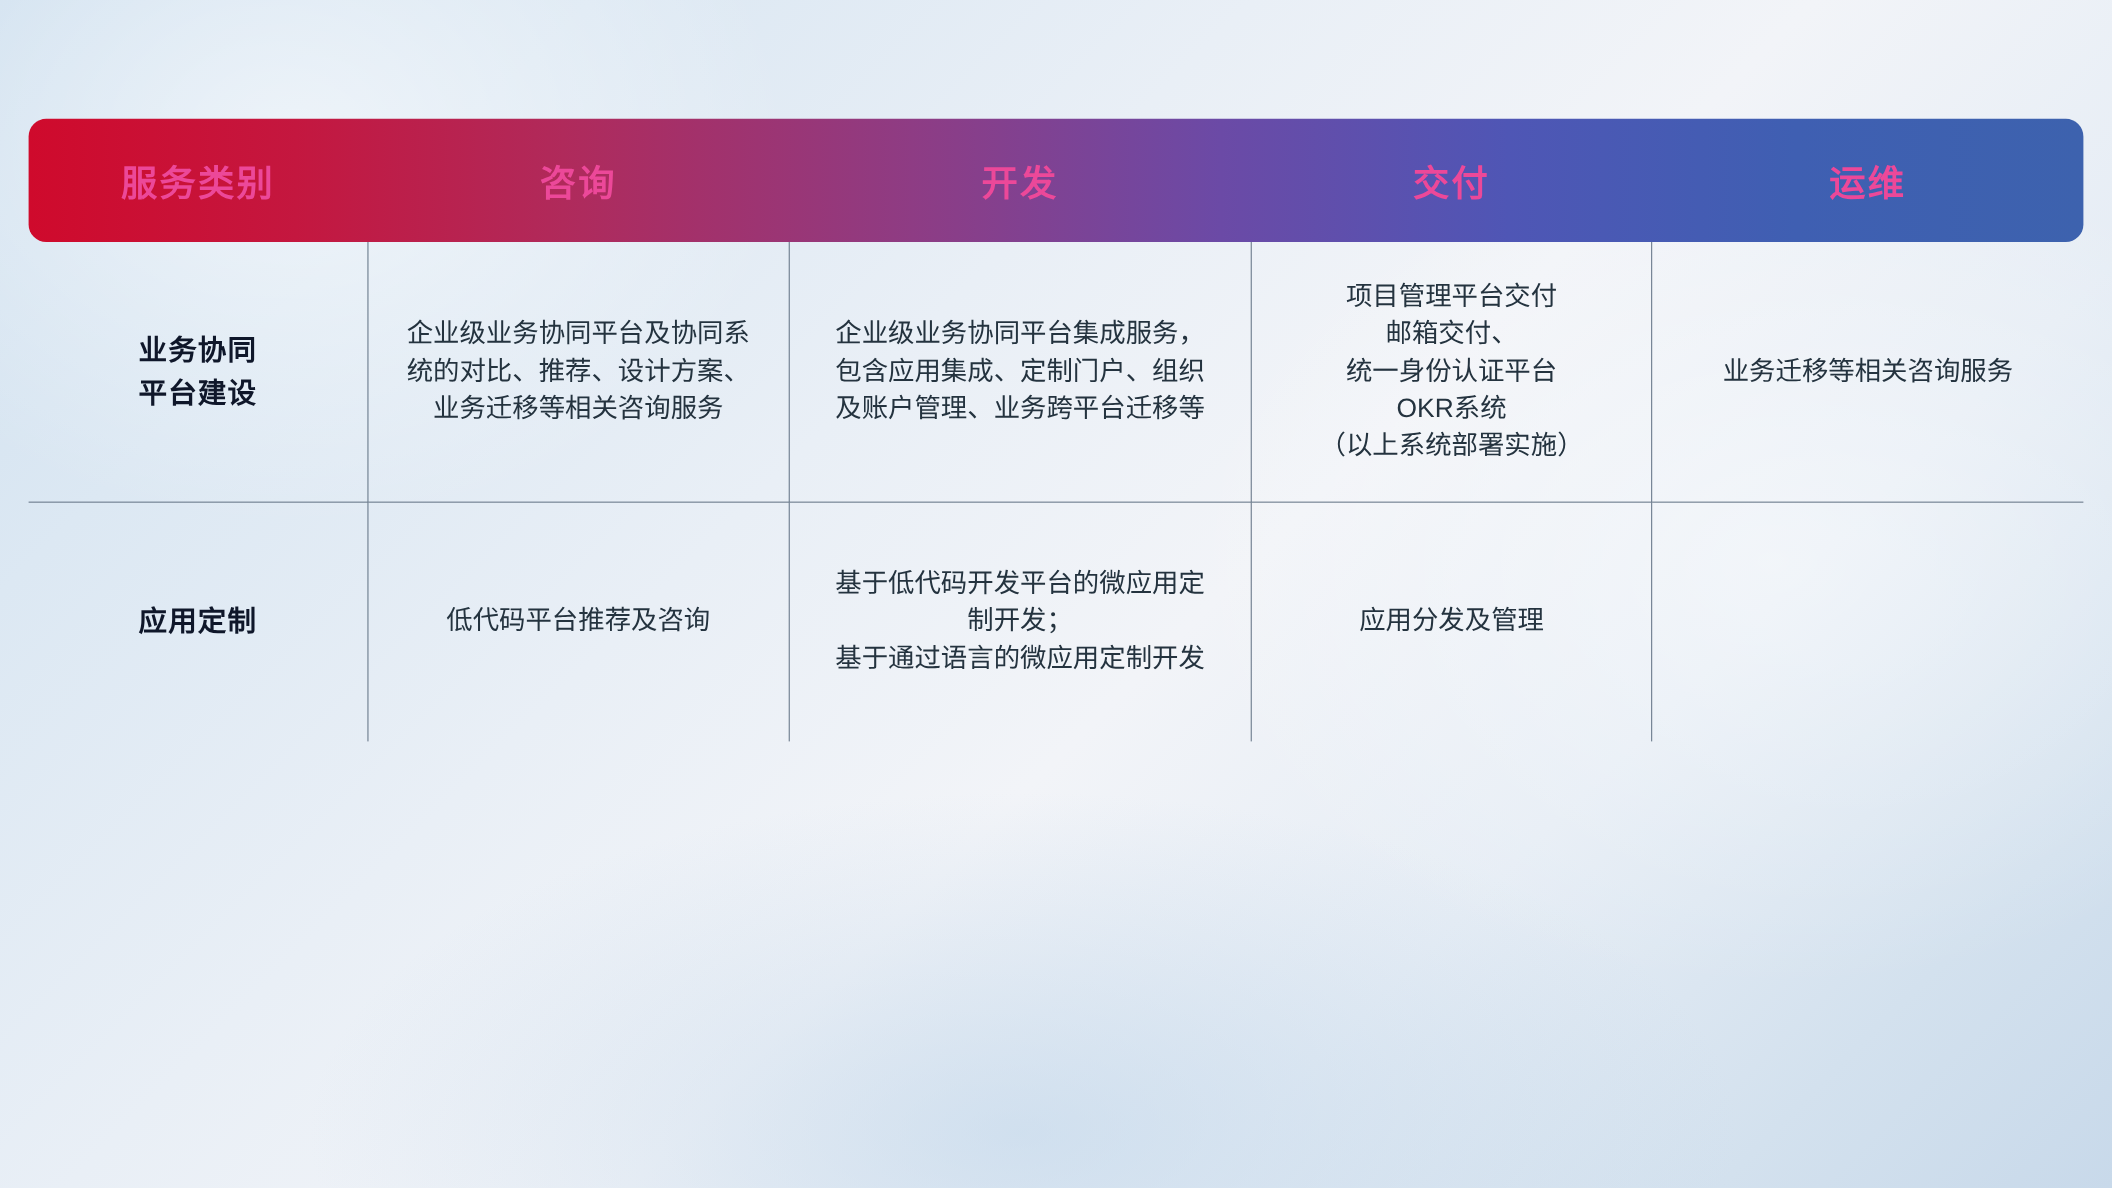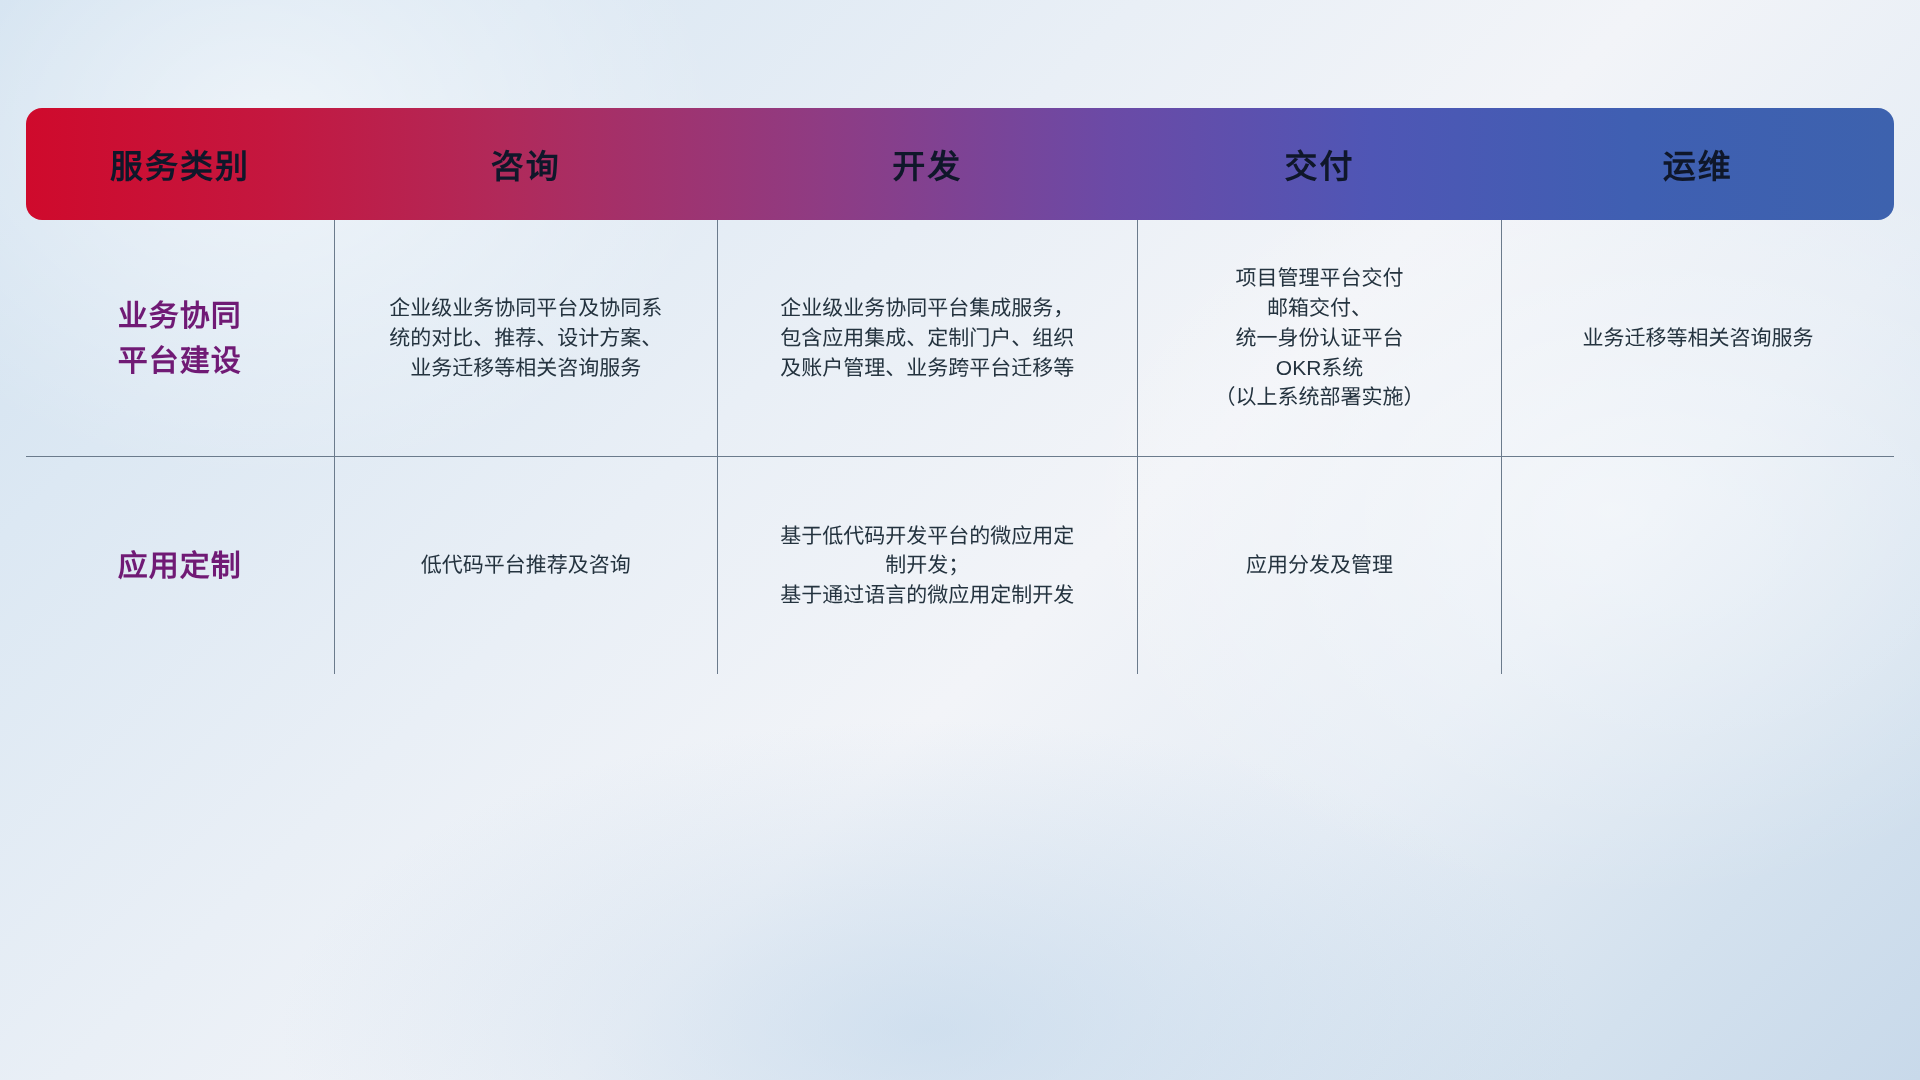--- a/index.html
+++ b/index.html
@@ -47,21 +47,21 @@
     width: 100%;
     border-collapse: collapse;
     table-layout: fixed;
   }
 
   thead tr.header-row {
     height: 112px;
   }
 
   thead th {
-    color: #0f172a;
+    color: #ec4899;
     font-size: 33px;
     font-weight: bold;
     letter-spacing: 2px;
     text-align: center;
     padding: 0;
     position: relative;
   }
 
   
   .header-band {
@@ -88,40 +88,40 @@
     z-index: 2;
     display: block;
   }
 
   tbody td {
     border: 1px solid #6b7b8c;
     border-top: none;
     vertical-align: middle;
     text-align: center;
     padding: 14px 16px;
-    font-size: 21px;
+    font-size: 24px;
     color: #24333f;
     line-height: 1.42;
     background: transparent;
   }
   tbody tr td:first-child {
     border-left: none;
   }
   tbody tr td:last-child {
     border-right: none;
   }
   tbody tr:last-child td {
     border-bottom: none;
     text-align: center;
   }
 
   td.cat-cell {
-    color: #701a75;
+    color: #0f172a;
     font-weight: bold;
-    font-size: 30px;
+    font-size: 26px;
     line-height: 1.5;
     letter-spacing: 1px;
   }
 
   .row-a { height: 236px; }
   .row-b { height: 178px; }
   .row-c { height: 218px; }
 
   .cell-text { white-space: pre-line; }
 </style>

